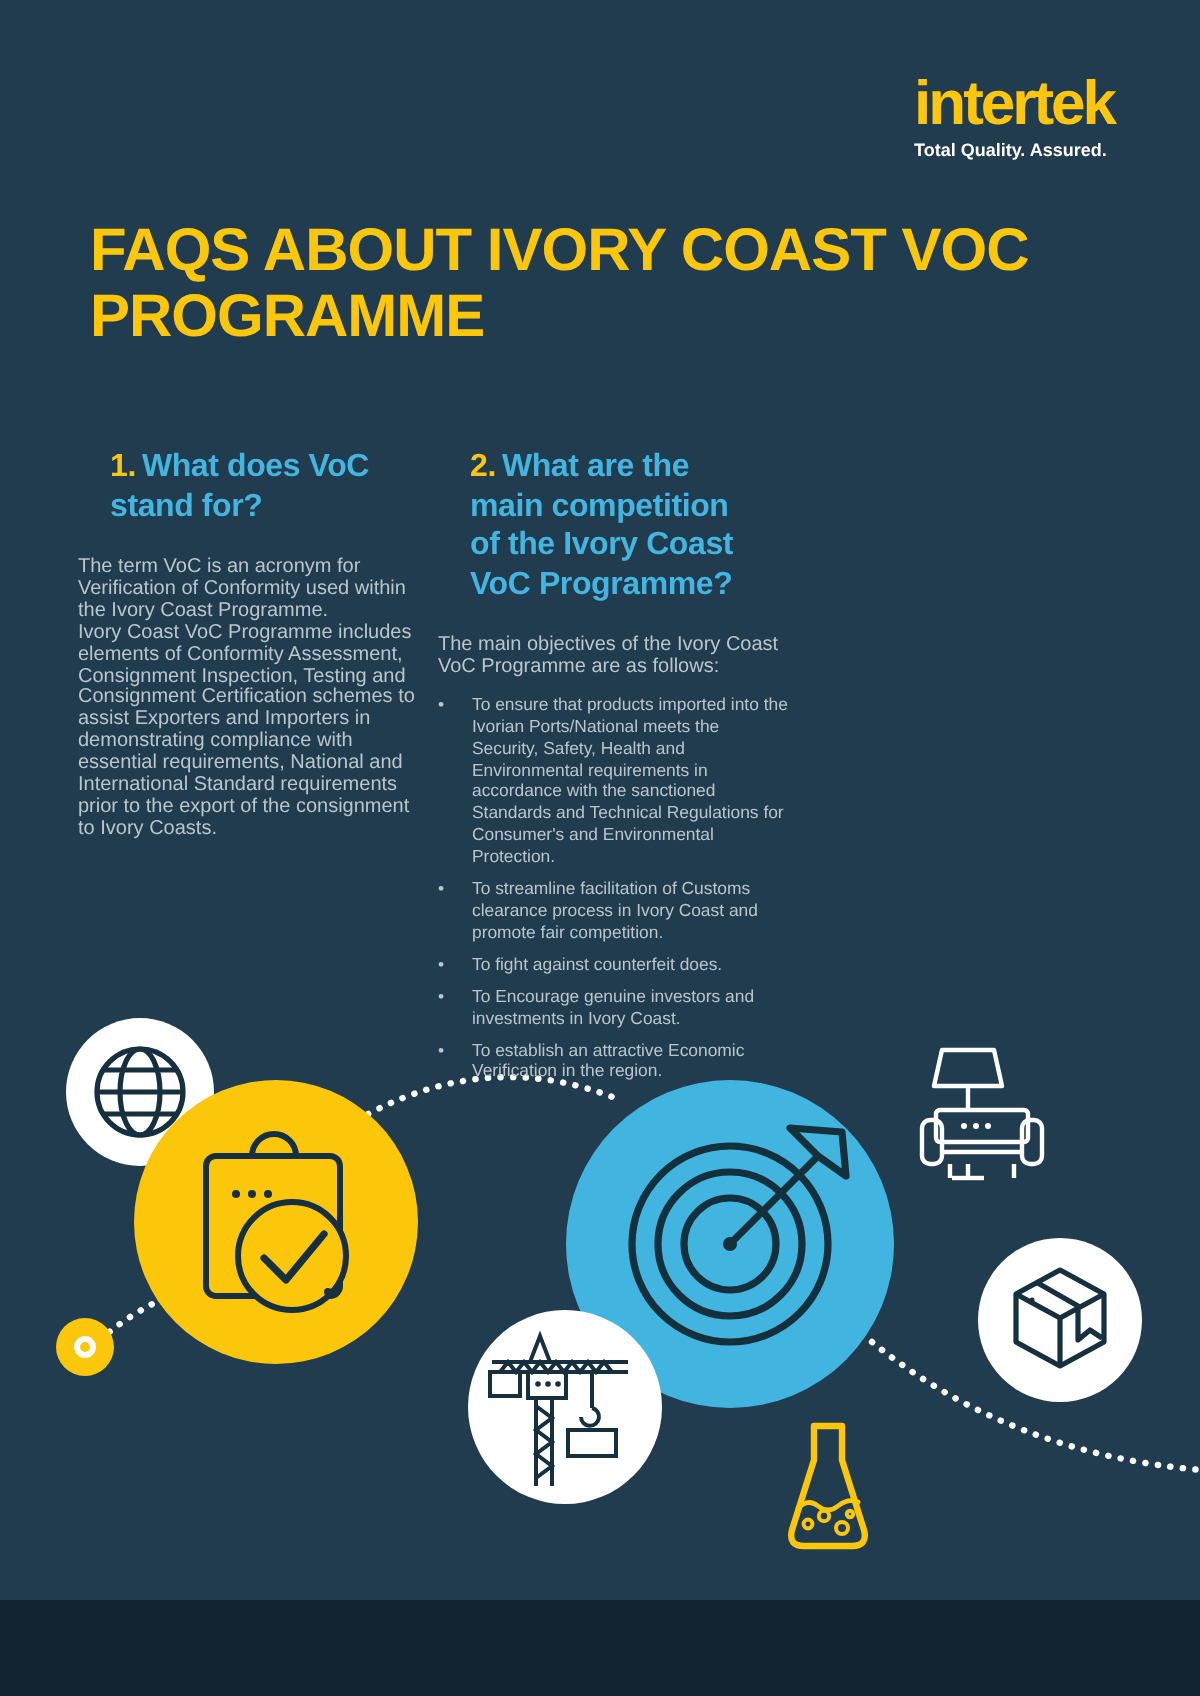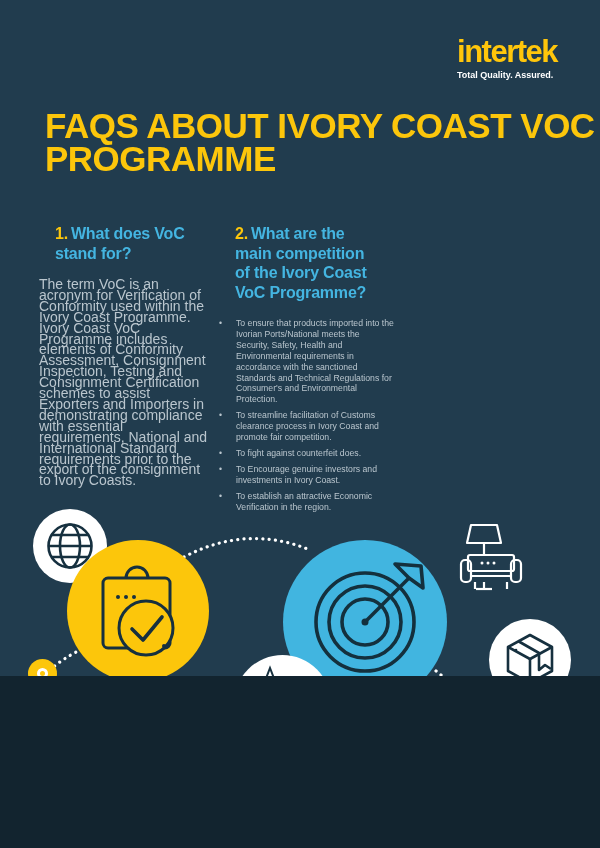--- a/index.html
+++ b/index.html
@@ -1,34 +1,34 @@
 <!DOCTYPE html>
 <html><head>
 <meta charset="utf-8">
 <style>
   html,body{margin:0;padding:0;background:#12242f;}
-  .page{position:relative;width:600px;height:676px;background:#213C4E;
+  .page{position:relative;width:600px;height:800px;background:#213C4E;
         font-family:"Liberation Sans",sans-serif;overflow:hidden;}
 
   
   .logo{position:absolute;top:37px;right:43px;}
   .brand{color:#FFC60B;font-size:31px;font-weight:bold;letter-spacing:-1.5px;line-height:30px;}
   .tagline{color:#FFFFFF;font-size:9px;font-weight:bold;margin-top:3px;}
 
   
-  .title{position:absolute;left:45px;top:109px;color:#FCC60B;font-size:35px;
+  .title{position:absolute;left:45px;top:109px;color:#FCC60B;font-size:30px;
          font-weight:bold;line-height:33px;letter-spacing:-0.5px;}
 
   
   .col{position:absolute;top:208px;}
   .col1{left:39px;width:170px;}
   .col2{left:219px;width:176px;}
   h2.q{font-size:16px;line-height:19.5px;font-weight:bold;color:#44B5E1;margin:16px;letter-spacing:-0.2px;}
   h2.q .num{color:#FCC60B;margin-right:3px;}
-  p.body{color:#BAC6CE;font-size:14px;line-height:10.9px;margin:0;}
+  p.body{color:#BAC6CE;font-size:10px;line-height:10.9px;margin:0;}
   .mt10{margin-top:10px;}
   .mt4{margin-top:4px;}
   .mt9{margin-top:9px;}
   ul.objectives{list-style:none;margin:7px 0 0 0;padding:0;}
   ul.objectives li{display:flex;margin-bottom:5px;color:#BAC6CE;font-size:8.7px;line-height:10.9px;}
   ul.objectives .marker{width:17px;flex:none;}
   ul.objectives .btext{flex:1;}
 
   
   .badge{position:absolute;border-radius:50%;}
@@ -185,20 +185,21 @@
       <span class="num">1.</span><span>What does VoC stand for?</span>
     </h2>
     <p class="body mt10">The term VoC is an acronym for Verification of Conformity used within the Ivory Coast Programme.</p>
     <p class="body mt4">Ivory Coast VoC Programme includes elements of Conformity Assessment, Consignment Inspection, Testing and Consignment Certification schemes to assist Exporters and Importers in demonstrating compliance with essential requirements, National and International Standard requirements prior to the export of the consignment to Ivory Coasts.</p>
   </div>
 
   <div class="col col2">
     <h2 class="q">
       <span class="num">2.</span><span>What are the main competition of the Ivory Coast VoC Programme?</span>
     </h2>
+    <p class="body mt9">The main objectives of the Ivory Coast VoC Programme are as follows:</p>
     <ul class="objectives">
       <li>
         <span class="marker">•</span>
         <span class="btext">To ensure that products imported into the Ivorian Ports/National meets the Security, Safety, Health and Environmental requirements in accordance with the sanctioned Standards and Technical Regulations for Consumer's and Environmental Protection.</span>
       </li>
       <li>
         <span class="marker">•</span>
         <span class="btext">To streamline facilitation of Customs clearance process in Ivory Coast and promote fair competition.</span>
       </li>
       <li>

